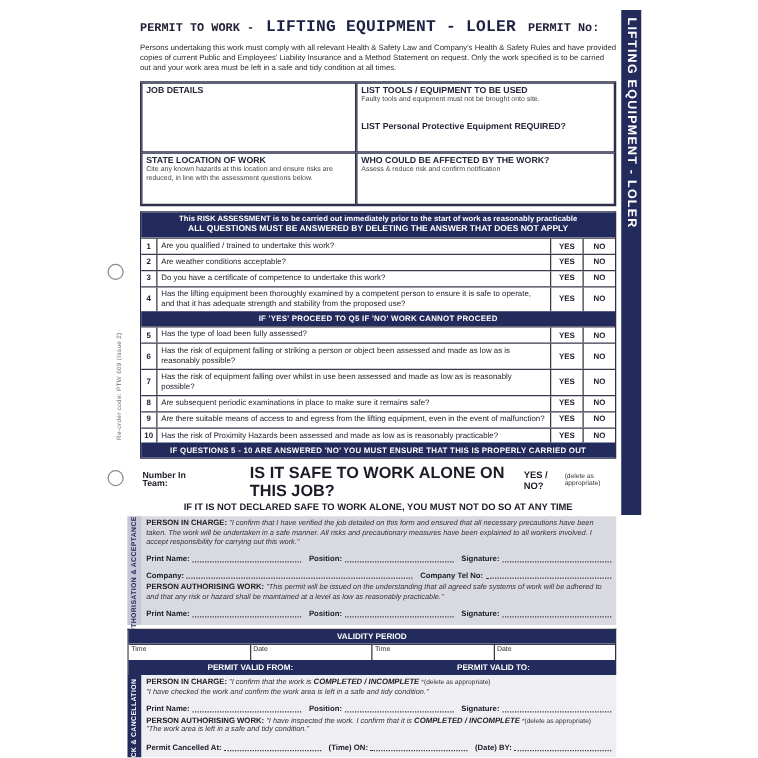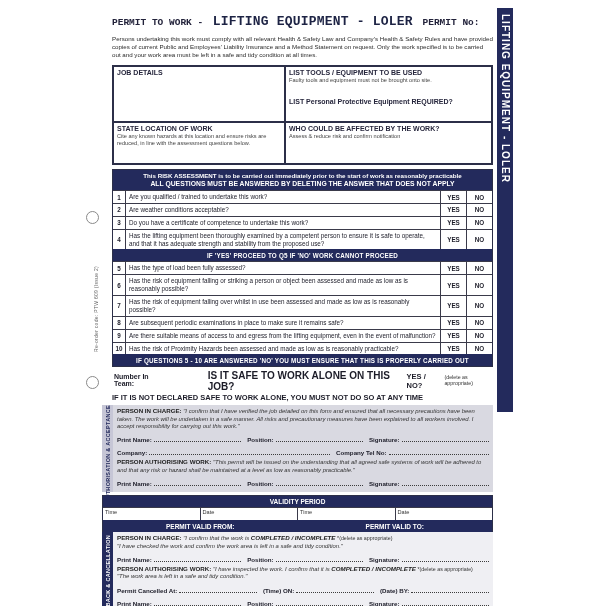--- a/index.html
+++ b/index.html
@@ -45,24 +45,24 @@
           display:flex; align-items:center; justify-content:center; }
   .qtext { flex:1; font-size:6.3px; line-height:1.25; padding:2px 3px; display:flex; align-items:center; }
   .qyes, .qno { width:26px; border-left:0.8px solid #3a3a4a; font-size:6.3px; font-weight:bold;
           display:flex; align-items:center; justify-content:center; }
   .navybar { background:#232a5c; color:#fff; font-size:6.3px; font-weight:bold; text-align:center;
              padding:2.5px 2px; letter-spacing:.2px; }
 
   
   .team-line { margin-top:3px; display:flex; align-items:baseline; gap:4px; padding-left:2px; }
   .tl-number { font-size:7px; font-weight:bold; }
-  .tl-q { font-size:10px; font-weight:bold; margin-left:26px; }
+  .tl-q { font-size:13px; font-weight:bold; margin-left:26px; }
   .tl-a { font-size:7.5px; font-weight:bold; margin-left:2px; }
   .tiny-note { font-size:5.3px; color:#333; }
-  .team-warning { font-size:7.5px; font-weight:bold; margin-top:1px; }
+  .team-warning { font-size:7.5px; font-weight:bold; text-align:center; margin-top:1px; }
 
   
   .section { position:relative; margin-top:3px; margin-left:-10px; padding-left:12px; }
   .auth { background:#d9d9e1; }
   .handback { background:#efeff3; margin-top:0; }
   .strip { position:absolute; left:0; top:0; bottom:0; width:11px; display:flex; align-items:flex-start; justify-content:center; }
   .strip-auth { background:#c6c6d6; }
   .strip-hb { background:#232a5c; }
   .vstrip-text { writing-mode:vertical-rl; transform:rotate(180deg); font-size:5.5px; font-weight:bold;
                  letter-spacing:.3px; white-space:nowrap; margin-top:auto; margin-bottom:auto; }

